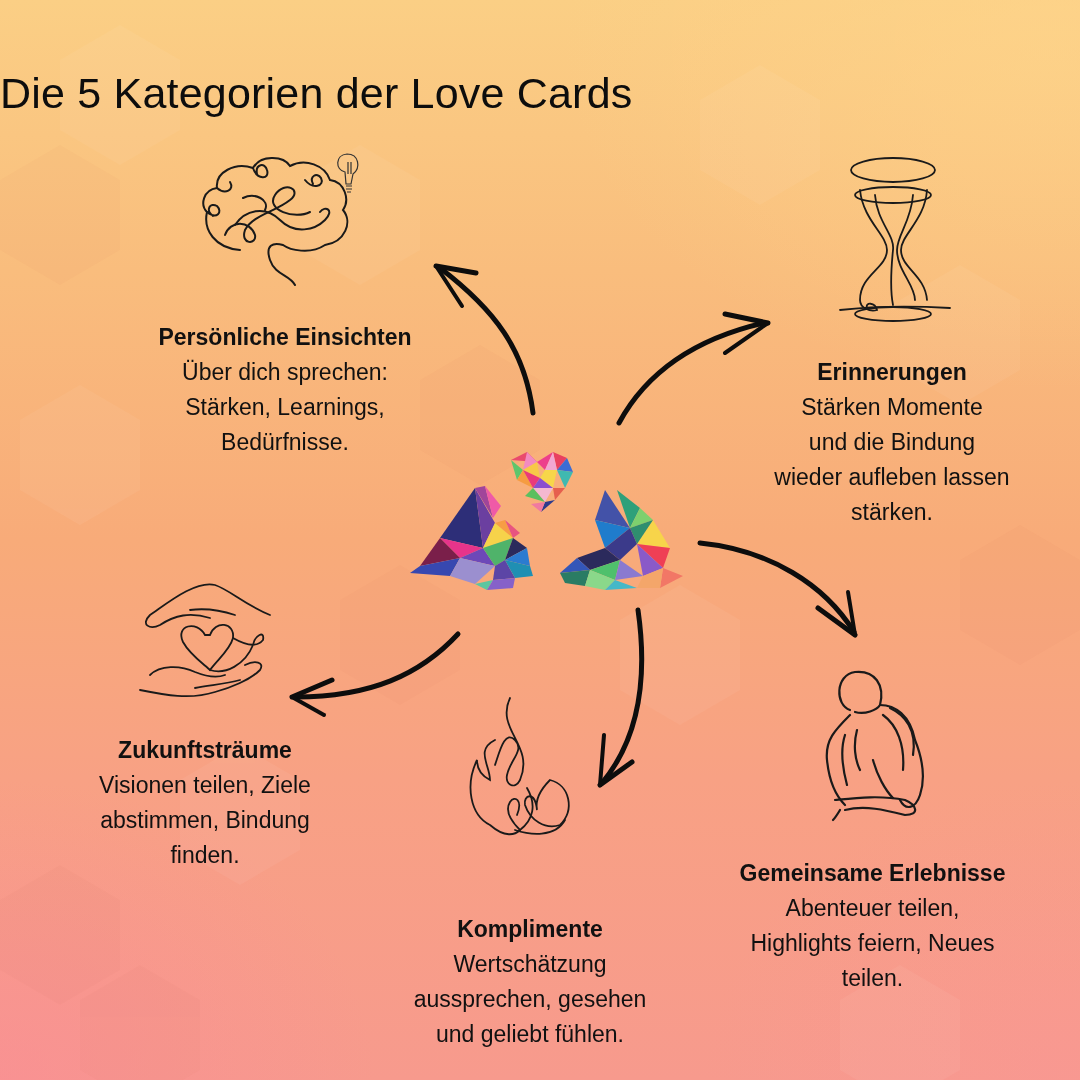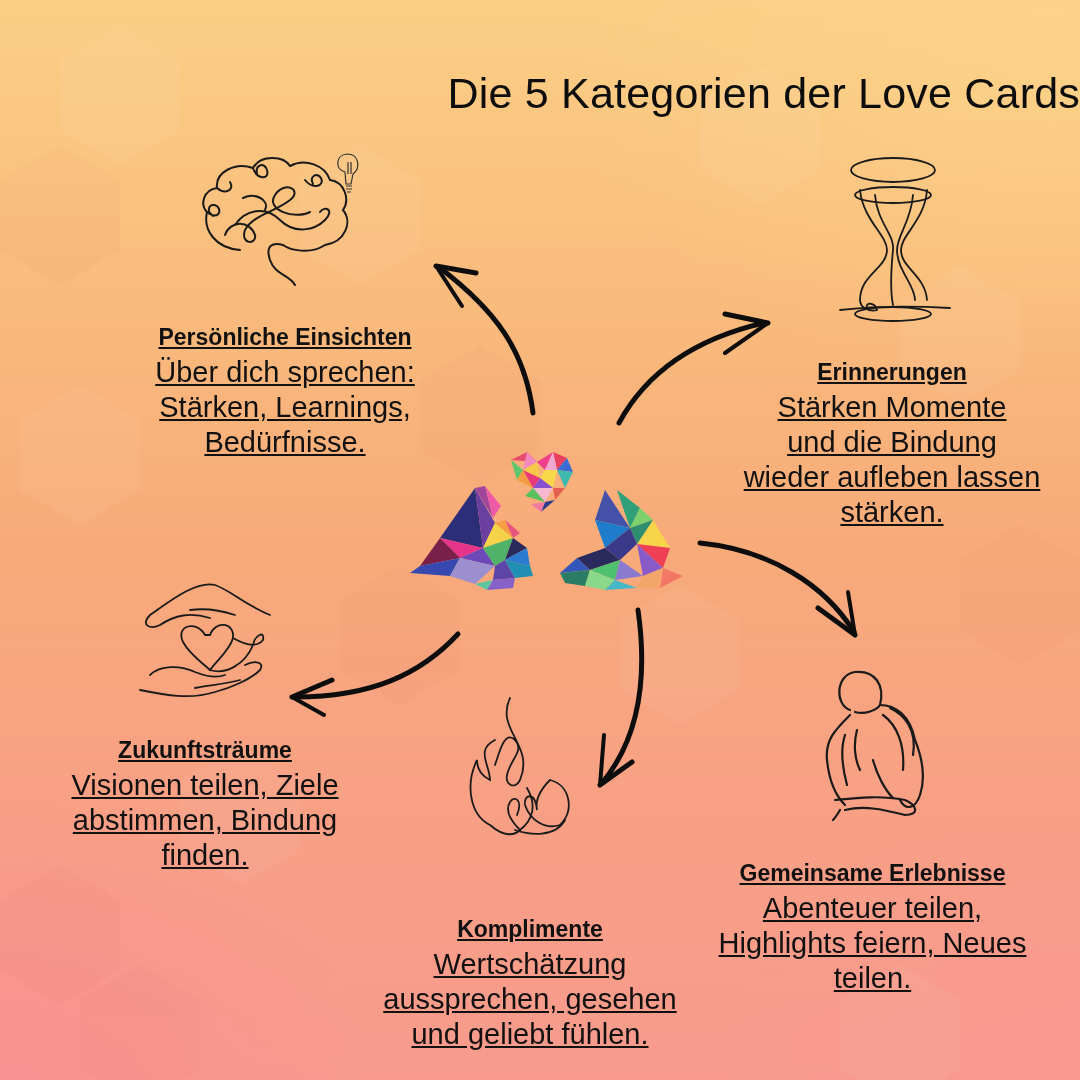--- a/index.html
+++ b/index.html
@@ -8,26 +8,26 @@
       font-family: "Liberation Sans", "DejaVu Sans", sans-serif;
       color: #111;
       background:
         radial-gradient(ellipse 700px 500px at 1050px 40px, rgba(255,214,140,0.55), rgba(255,214,140,0) 70%),
         radial-gradient(ellipse 500px 400px at 0px 1080px, rgba(250,140,150,0.6), rgba(250,140,150,0) 75%),
         radial-gradient(ellipse 500px 400px at 1080px 1080px, rgba(250,150,150,0.45), rgba(250,150,150,0) 75%),
         linear-gradient(180deg, #fbcf85 0%, #f9bd7d 25%, #f8ab79 50%, #f8a184 72%, #f79a8d 100%);
     }
     .hex-layer { position: absolute; inset: 0; pointer-events: none; }
     .title {
-      position: absolute; left: 0; top: 40px; width: 1080px; text-align: right;
+      position: absolute; left: 0; top: 40px; width: 1080px; text-align: left;
       font-size: 43px; font-weight: 500; letter-spacing: 0.2px; color: #0d0d0d;
     }
-    .card { position: absolute; text-align: center; line-height: 35px; text-decoration: underline; }
+    .card { position: absolute; text-align: center; line-height: 35px; }
     .card .head { font-weight: 700; font-size: 23px; }
-    .card .desc { font-size: 29px; font-weight: 400; }
+    .card .desc { font-size: 23px; font-weight: 400; }
     .card .desc span { display: block; }
     .icon-svg { position: absolute; overflow: visible; }
     .arrow { position: absolute; left: 0; top: 0; width: 1080px; height: 1080px; pointer-events: none; }
   </style>
 </head>
 <body>
 
 <svg class="hex-layer" viewBox="0 0 1080 1080">
   <g fill="#ffffff" opacity="0.05">
     <polygon points="60,60 120,25 180,60 180,130 120,165 60,130"></polygon>

